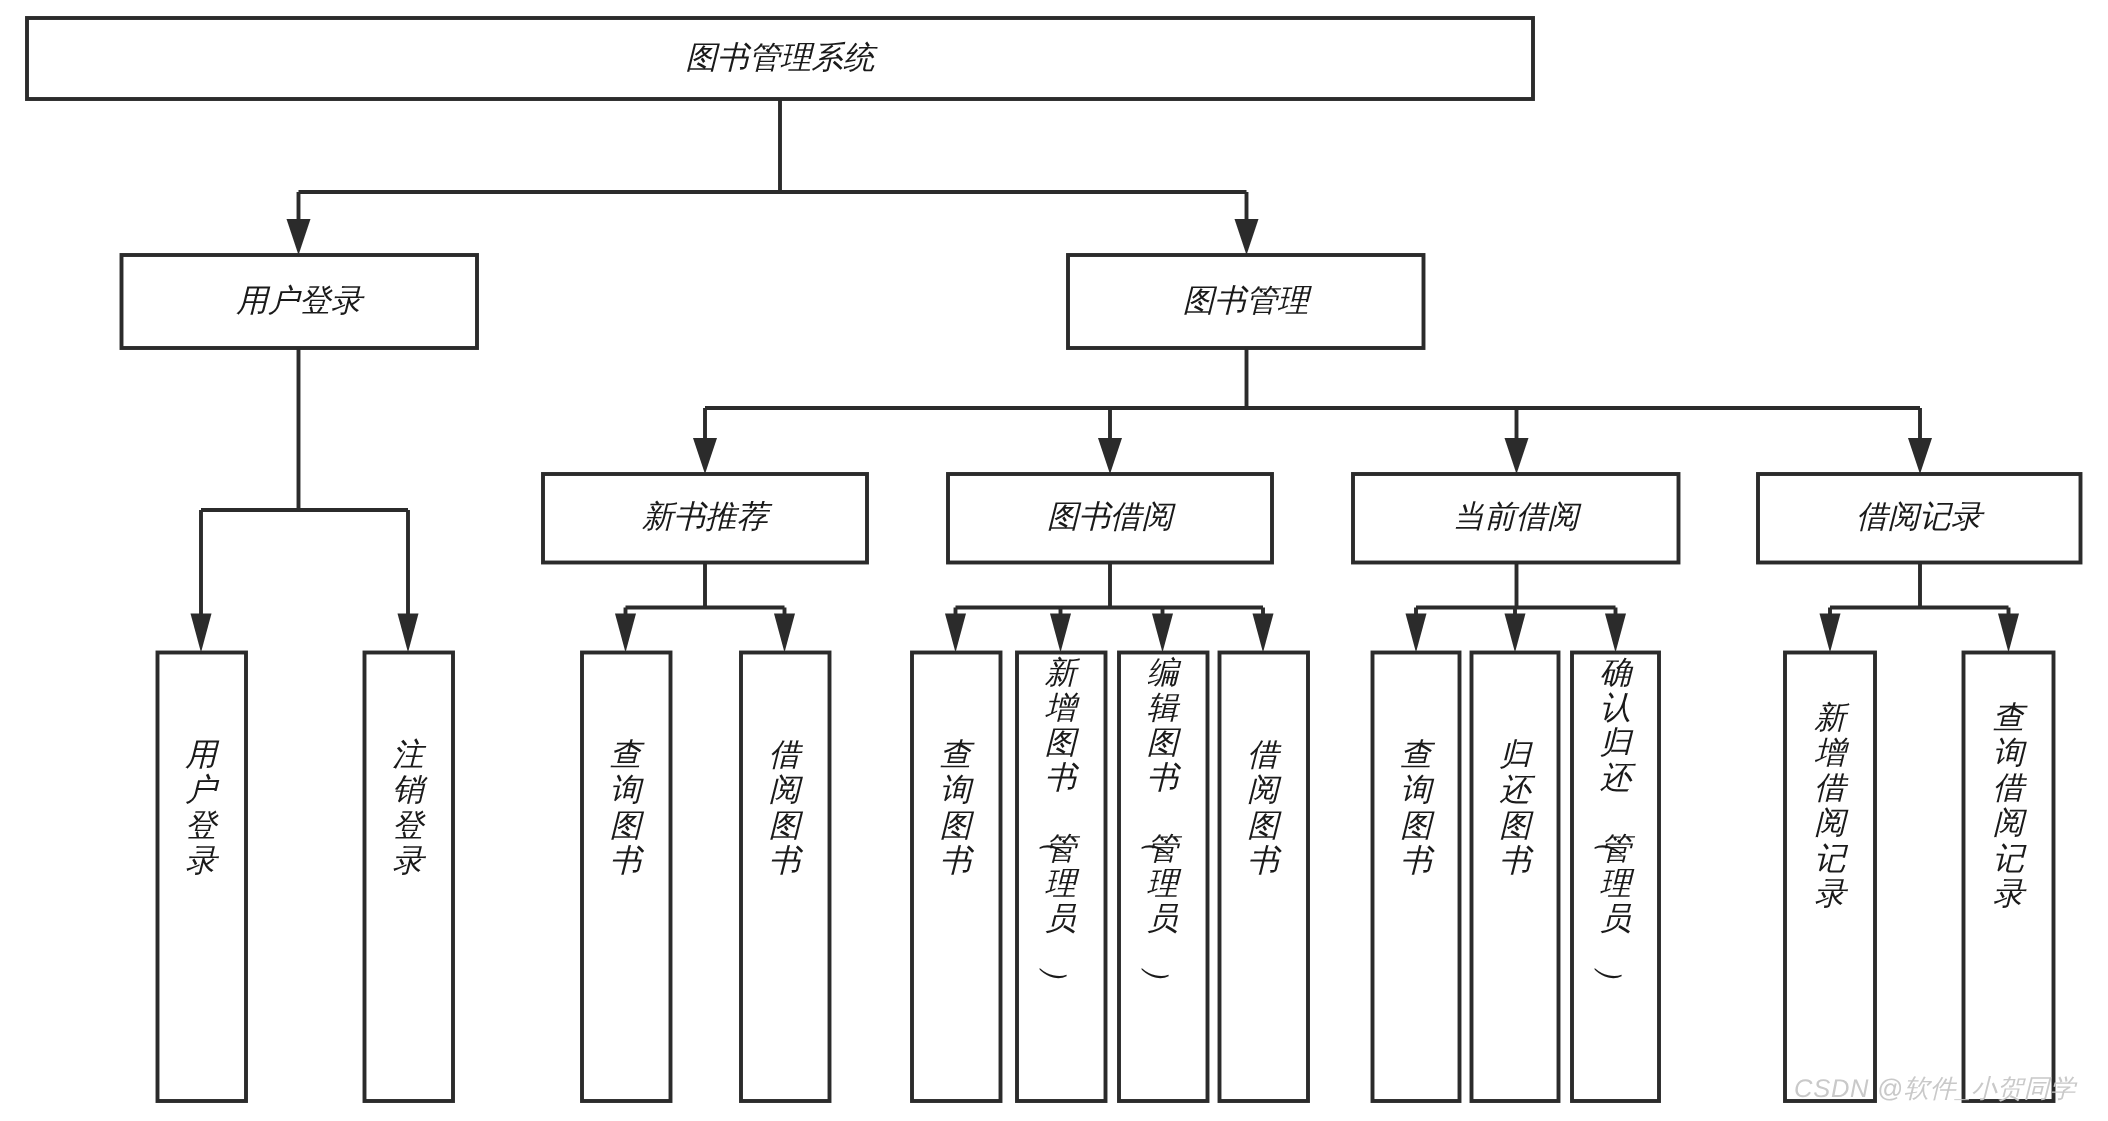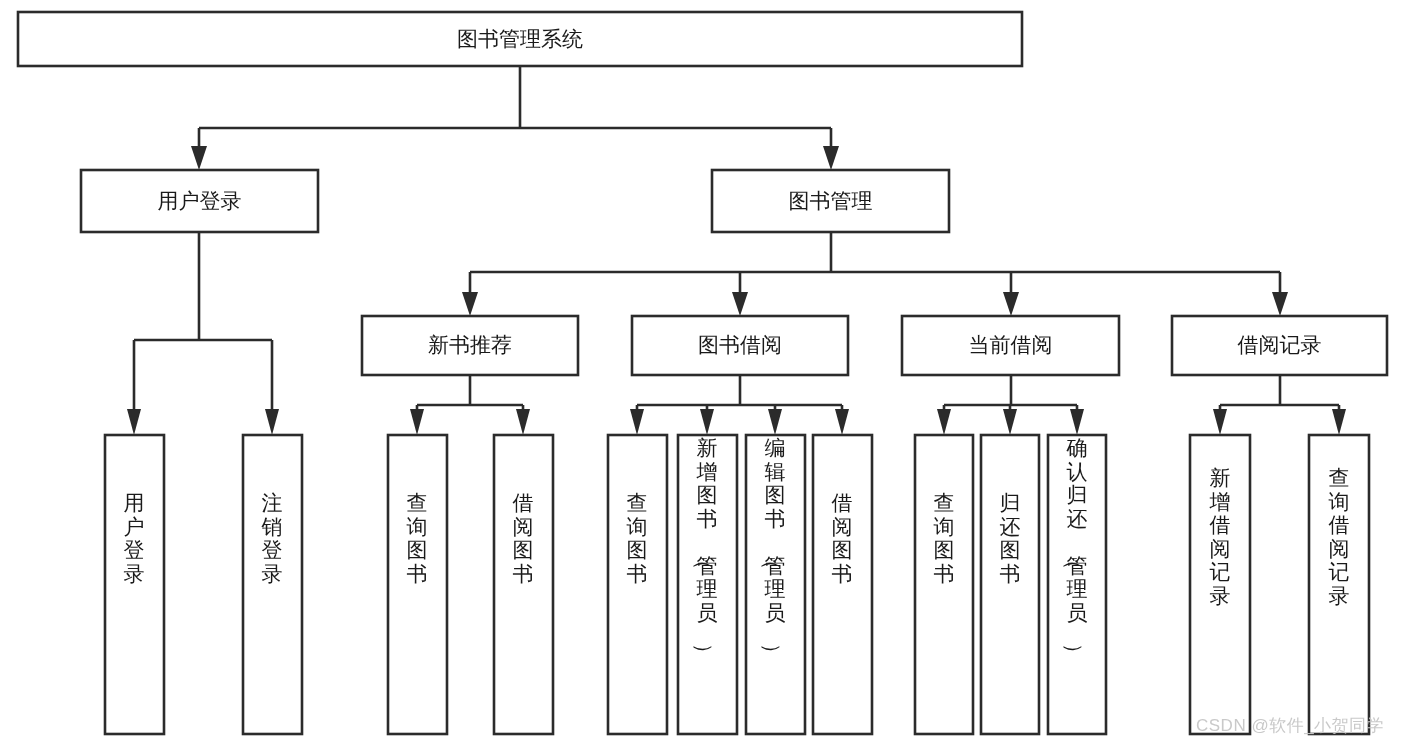--- a/index.html
+++ b/index.html
@@ -11,20 +11,21 @@
     width: 1405px;
     height: 747px;
     font-family: "Liberation Sans", "DejaVu Sans", sans-serif;
     overflow: hidden;
     position: relative;
   }
   #diagram-root {
     position: relative;
     width: 1405px;
     height: 635px;
+    font-style: italic;
   }
   svg#diagram-svg {
     position: absolute;
     left: 0;
     top: 0;
     width: 1405px;
     height: 747px;
     display: block;
   }
   .node-box {

